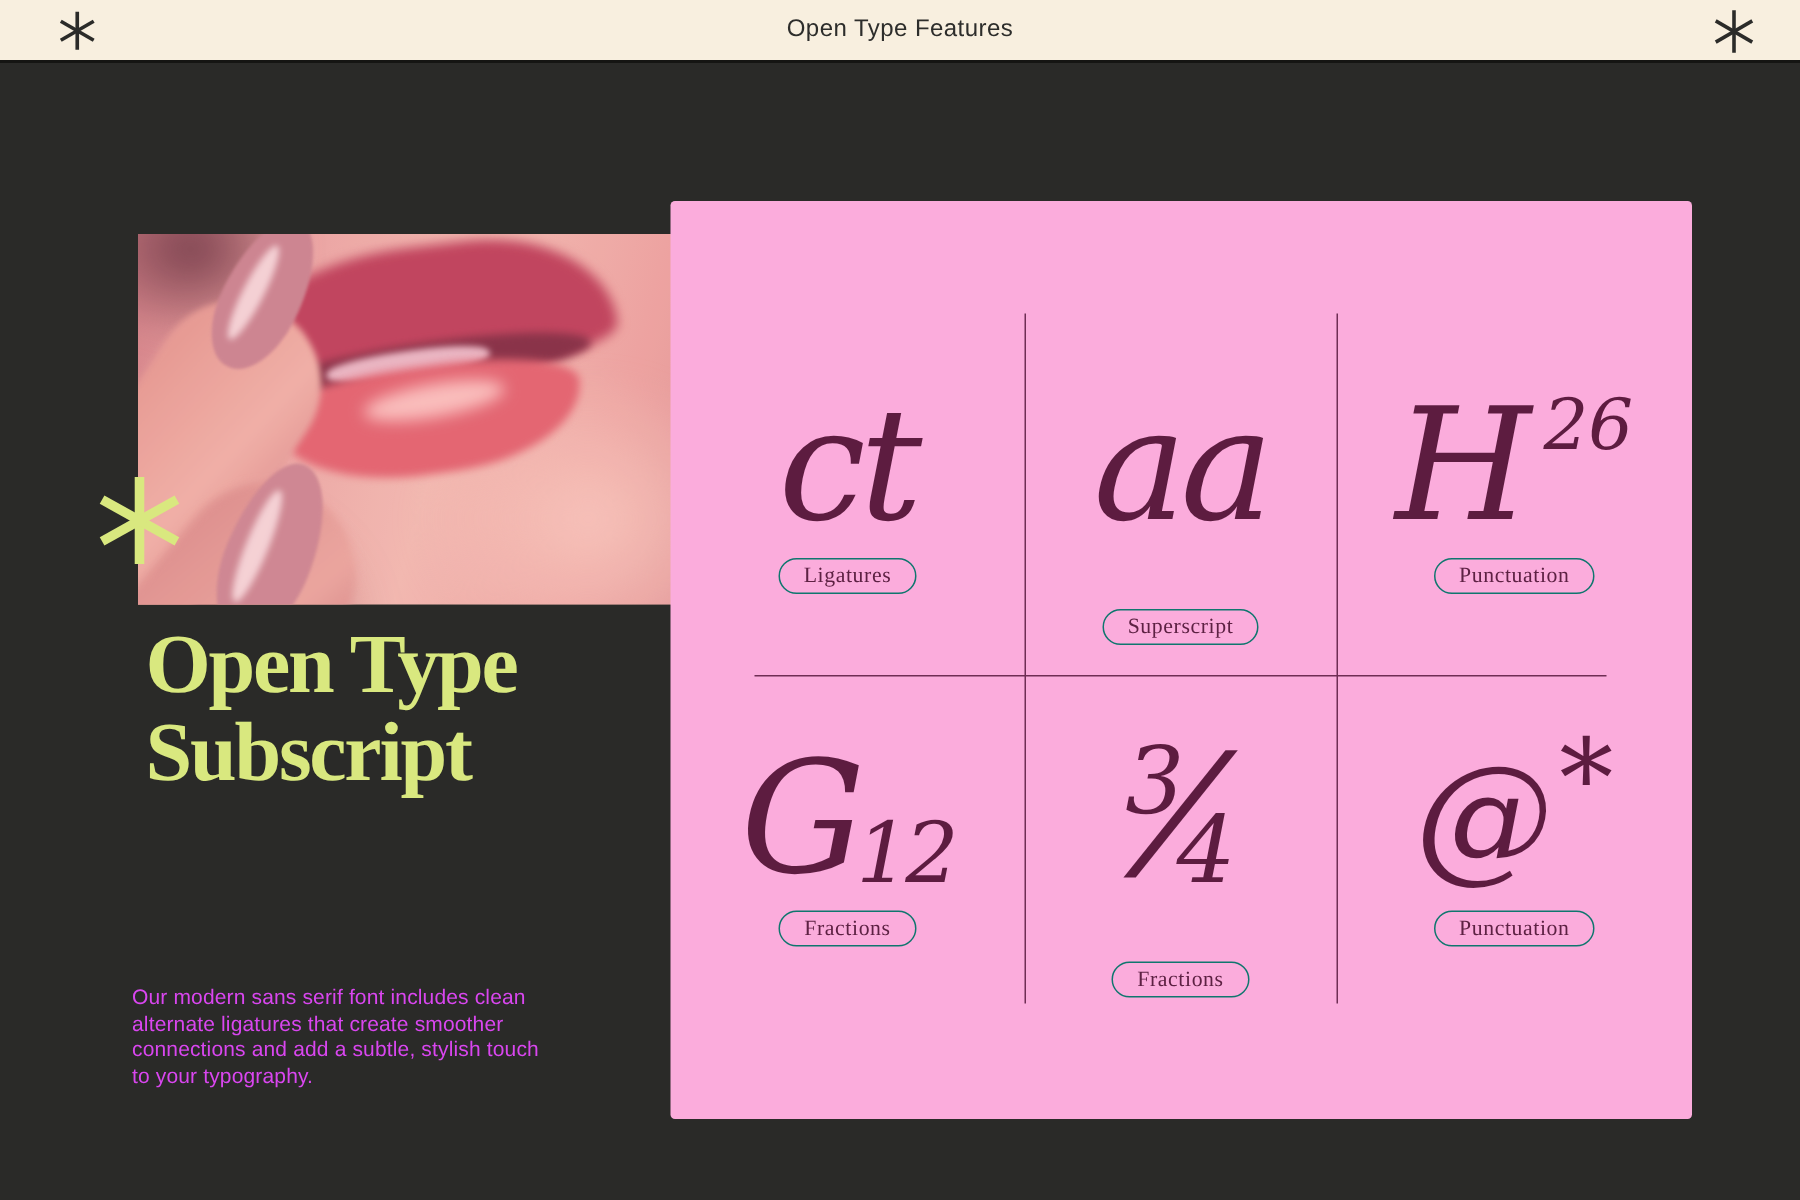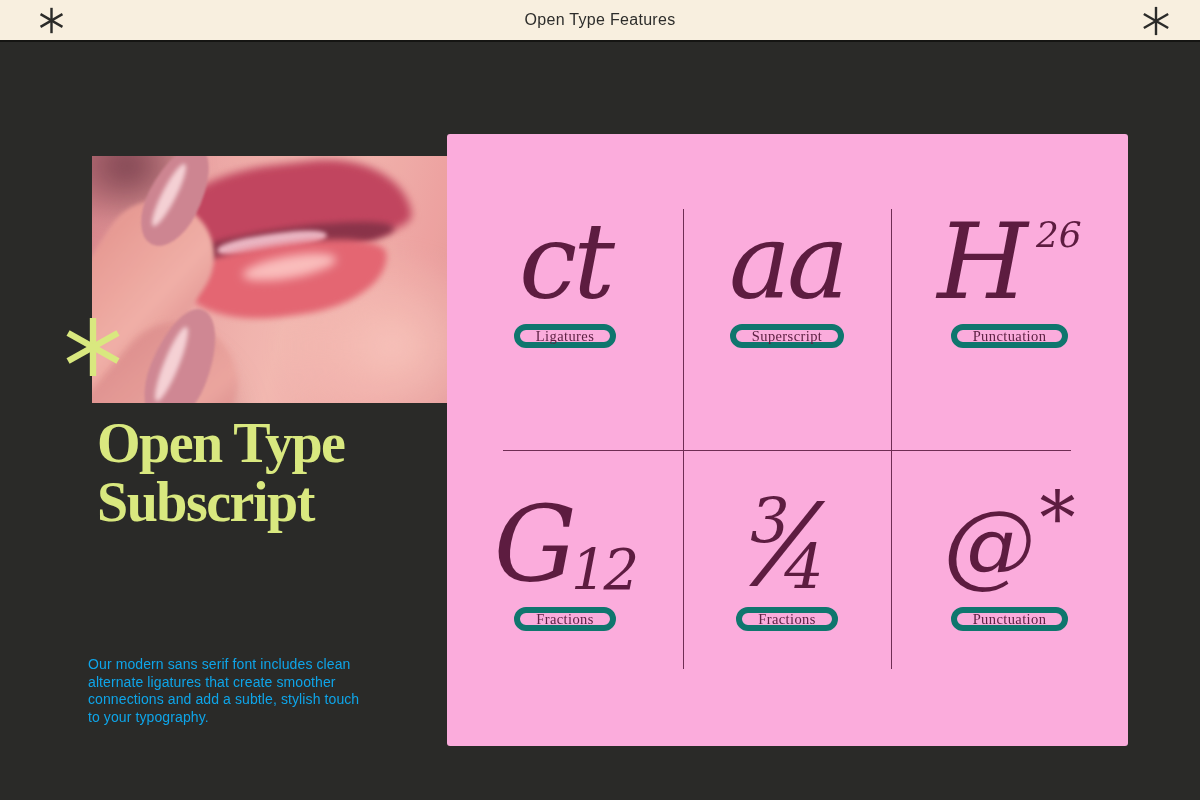--- a/index.html
+++ b/index.html
@@ -55,52 +55,52 @@
   .ph-nail2h { left:72px; top:168px; width:15px; height:80px; background:rgba(255,240,238,.8);
                border-radius:50%; transform:rotate(22deg); filter:blur(2px); }
   .ph-tint   { left:0; top:0; right:0; bottom:0; background:rgba(241,120,160,.10); }
 
   .hero-ast { position:absolute; left:64px; top:316px; width:58px; height:62px; z-index:3; }
 
   .heading { position:absolute; left:97px; top:414px; z-index:3;
              font-family:"Liberation Serif", serif; font-weight:700;
              font-size:56px; line-height:59px; letter-spacing:-1.5px; color:#d9e87f; }
   .desc { position:absolute; left:88px; top:656px; width:284px;
-          font-size:14px; line-height:17.5px; color:#0ea5e9; letter-spacing:.1px; }
+          font-size:14px; line-height:17.5px; color:#d946ef; letter-spacing:.1px; }
 
   
   .card { position:absolute; left:447px; top:134px; width:681px; height:612px;
           background:#fbacdc; border-radius:3px; z-index:2; }
   .divider { position:absolute; background:#6f2d54; }
   .vline1 { left:236px; top:75px; width:1px; height:460px; }
   .vline2 { left:444px; top:75px; width:1px; height:460px; }
   .hline  { left:56px; top:316px; width:568px; height:1px; }
 
   .cell { position:absolute; display:flex; flex-direction:column; align-items:center; }
-  .cell.r1 { top:0;     height:316px; padding-top:72px; }
+  .cell.r1 { top:0;     height:316px; padding-top:120px; }
   .cell.r2 { top:316px; height:296px; padding-top:39px; }
   .cell.c1 { left:0;     width:236px; }
-  .cell.c2 { left:236px; width:208px; }
+  .cell.c2 { left:236px; width:208px;gap:34px; }
   .cell.c3 { left:444px; width:237px; }
 
   .glyph { height:112px; display:flex; align-items:center; justify-content:center;
            font-family:"DejaVu Serif","Liberation Serif",serif; font-style:italic;
            color:#5d1c40; line-height:1; }
   .g-main  { font-size:104px; letter-spacing:-4px; }
-  .g-sup   { font-size:36px; transform:translateY(-27px); margin-left:12px; }
+  .g-sup   { font-size:47px; transform:translateY(-27px); margin-left:12px; }
   .g-sub   { font-size:56px; transform:translateY(25px);  margin-left:-2px; letter-spacing:-3px; }
   .g-at    { font-size:92px; letter-spacing:0; }
   .g-star  { font-size:72px; transform:translateY(-26px); margin-left:4px; }
   .g-fnum  { font-size:62px; transform:translateY(-24px); }
   .g-slash { font-size:112px; margin:0 -12px; }
   .g-fden  { font-size:62px; transform:translateY(22px); }
 
   .pill { margin-top:6px; height:24px; padding:0 16px; display:inline-flex;
           align-items:center; justify-content:center;
-          border:6px solid #0f766e; border-radius:13px;
+          border:1px solid #0f766e; border-radius:13px;
           font-family:"Liberation Serif", serif; font-size:14.5px;
           letter-spacing:.4px; color:#5d2143; }
 </style>
 </head>
 <body>
 
 <div class="page">
 
   <div class="topbar">
     <svg class="tb-ast left" viewBox="0 0 100 100">

